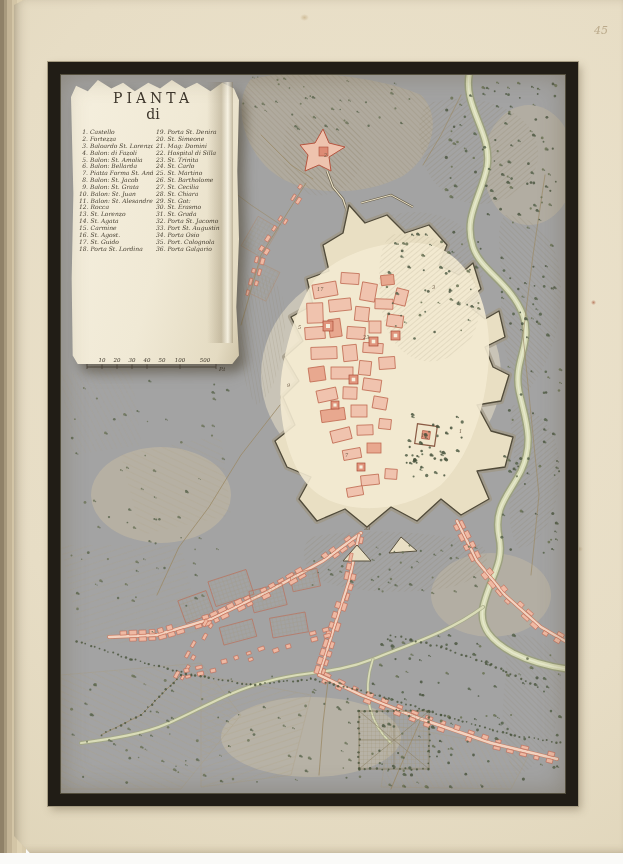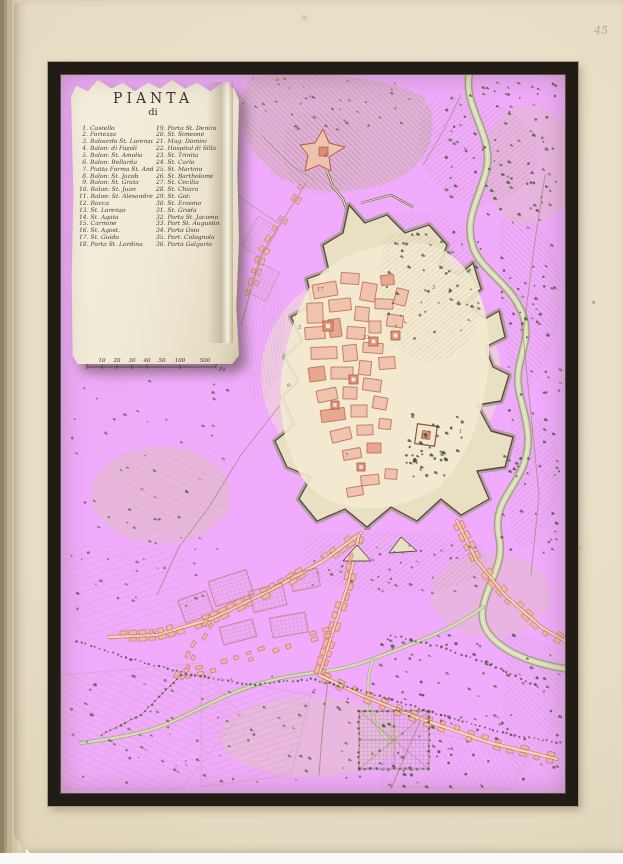--- a/index.html
+++ b/index.html
@@ -14,35 +14,35 @@
     clip-path:polygon(0 0.6%,1.6% 0,100% 0,100% 100%,2.6% 100%,0 98%);
     box-shadow:inset 7px 0 14px -7px rgba(80,65,40,.5), inset 0 -5px 10px -6px rgba(120,100,70,.35);}
   .pagenum{position:absolute;right:15px;top:24px;font:italic 11px "DejaVu Serif",serif;color:#97805c;opacity:.55;}
   .spot{position:absolute;border-radius:50%;pointer-events:none;}
   .s1{left:300px;top:14px;width:9px;height:7px;background:radial-gradient(#b89d6e,transparent 70%);opacity:.5;}
   .s2{left:591px;top:300px;width:5px;height:5px;background:radial-gradient(#a04a2c,transparent 75%);opacity:.6;}
   .s3{left:575px;top:546px;width:8px;height:6px;background:radial-gradient(#b89d6e,transparent 70%);opacity:.4;}
   
   .mat{position:absolute;left:48px;top:62px;width:530px;height:744px;background:#211d16;
     box-shadow:0 0 0 1px #a69c82, 3px 4px 8px rgba(90,75,50,.35);}
-  .map{position:absolute;left:13px;top:13px;width:504px;height:718px;background:#f0abfc;outline:1px solid #544f3e;}
+  .map{position:absolute;left:13px;top:13px;width:504px;height:718px;background:#a3a3a3;outline:1px solid #544f3e;}
   .map svg{position:absolute;left:0;top:0;}
   .map .vig{position:absolute;inset:0;pointer-events:none;box-shadow:inset 0 0 26px rgba(95,80,50,.35);}
   .mapnum{font:italic 5px "DejaVu Serif",serif;fill:#6b5944;}
   
   .cartouche{position:absolute;left:10px;top:5px;width:168px;height:284px;filter:drop-shadow(7px 8px 6px rgba(70,60,40,.55));}
   .cartouche .paper{position:absolute;inset:0;
     background:linear-gradient(105deg,#f5efde 0%,#f0e9d5 55%,#e4dbc2 90%,#cfc4a8 100%);
     clip-path:polygon(0 6%,3% 2%,10% 4%,16% 0,24% 3%,31% 1%,38% 4%,46% 1%,53% 3%,60% 0,68% 3%,75% 1%,83% 4%,90% 1%,97% 3%,100% 7%,99% 32%,100% 56%,98.4% 80%,100% 97%,96% 100%,4% 100%,1% 97%,0.4% 70%,1.4% 40%);}
   .cartouche .curl{position:absolute;right:6px;top:2px;width:26px;height:92%;pointer-events:none;
     background:linear-gradient(90deg,rgba(120,105,75,0) 0%,rgba(120,105,75,.28) 55%,rgba(250,246,232,.8) 80%,rgba(120,105,75,.35) 100%);}
   .cartouche-content{position:absolute;left:8px;top:10px;right:12px;bottom:8px;color:#3c352b;}
   .title{text-align:center;line-height:1.15;}
   .t1{font-size:14px;letter-spacing:4px;}
-  .t2{font-size:10px;}
+  .t2{font-size:14px;}
   .t3{font-size:20px;letter-spacing:2.5px;}
   .legend{display:flex;gap:3px;margin-top:7px;}
   .lcol{width:50%;font:italic 6px/6.85px "DejaVu Serif",serif;color:#45? }
   .lcol{width:50%;font:italic 6px/6.85px "DejaVu Serif",serif;color:#453e30;}
   .lrow{white-space:nowrap;overflow:hidden;}
   .lnum{display:inline-block;min-width:9px;text-align:right;margin-right:2px;}
   .scalewrap{position:absolute;left:6px;bottom:2px;}
 </style>
 </head>
 <body>

